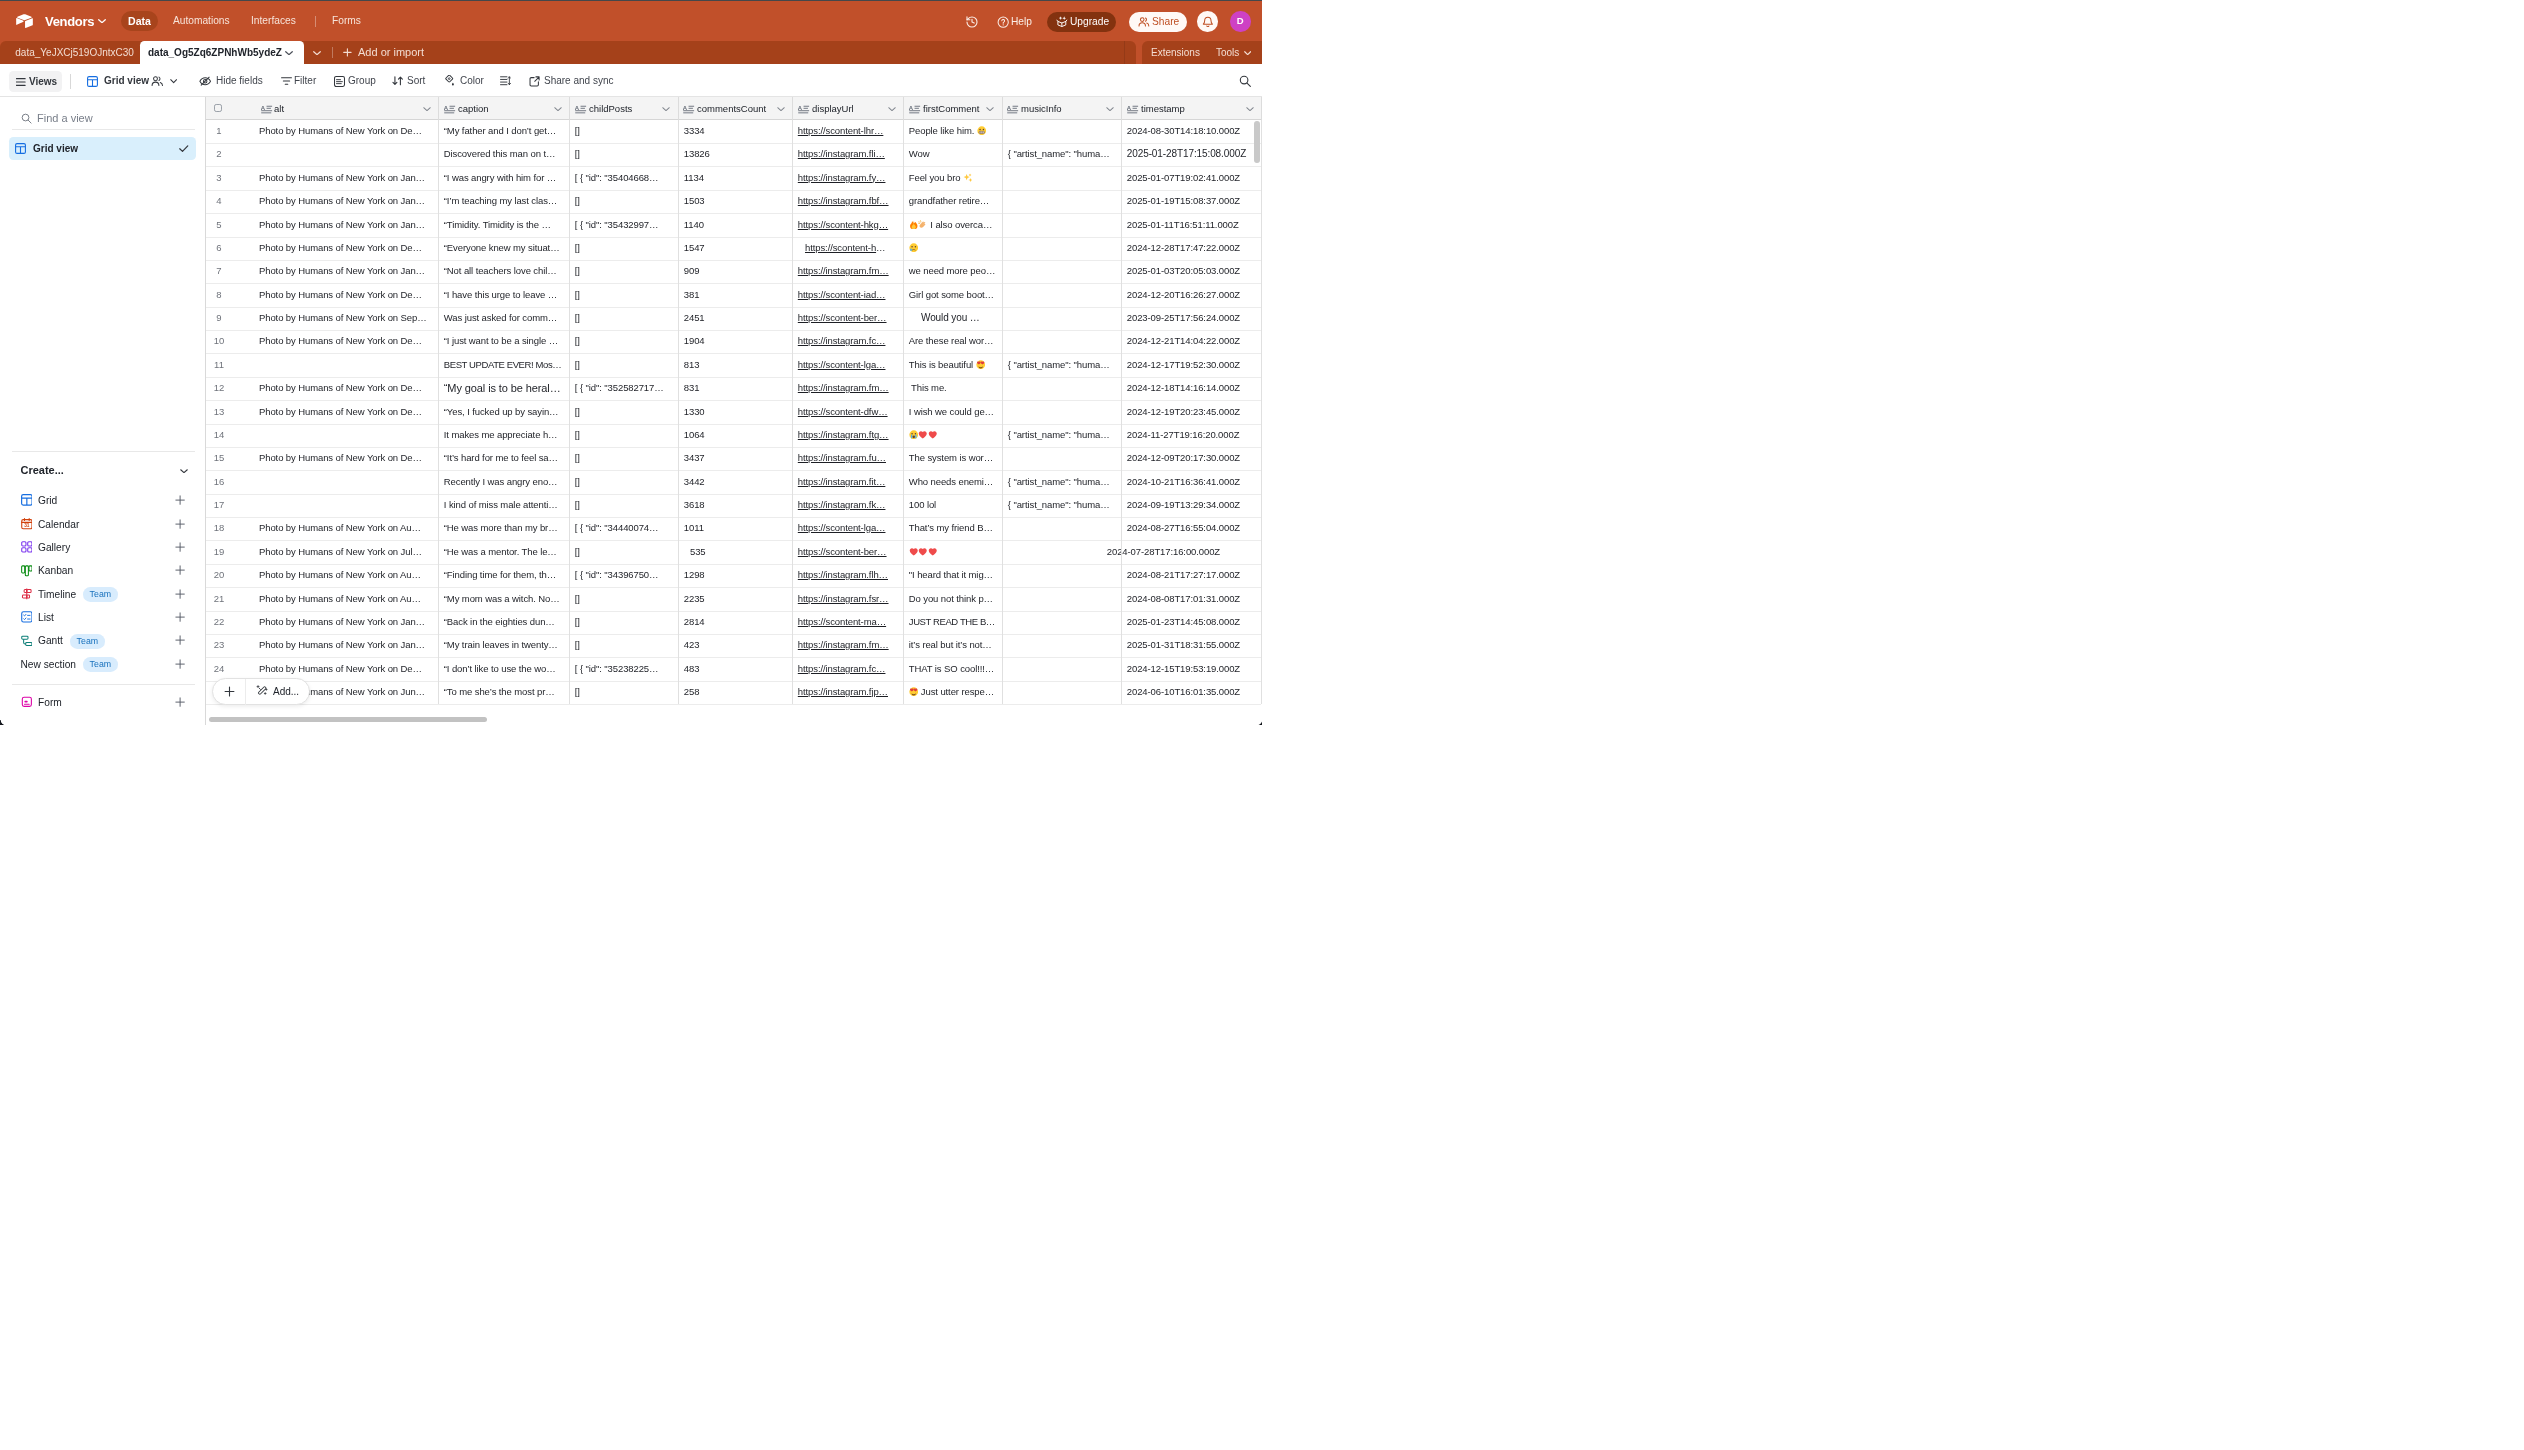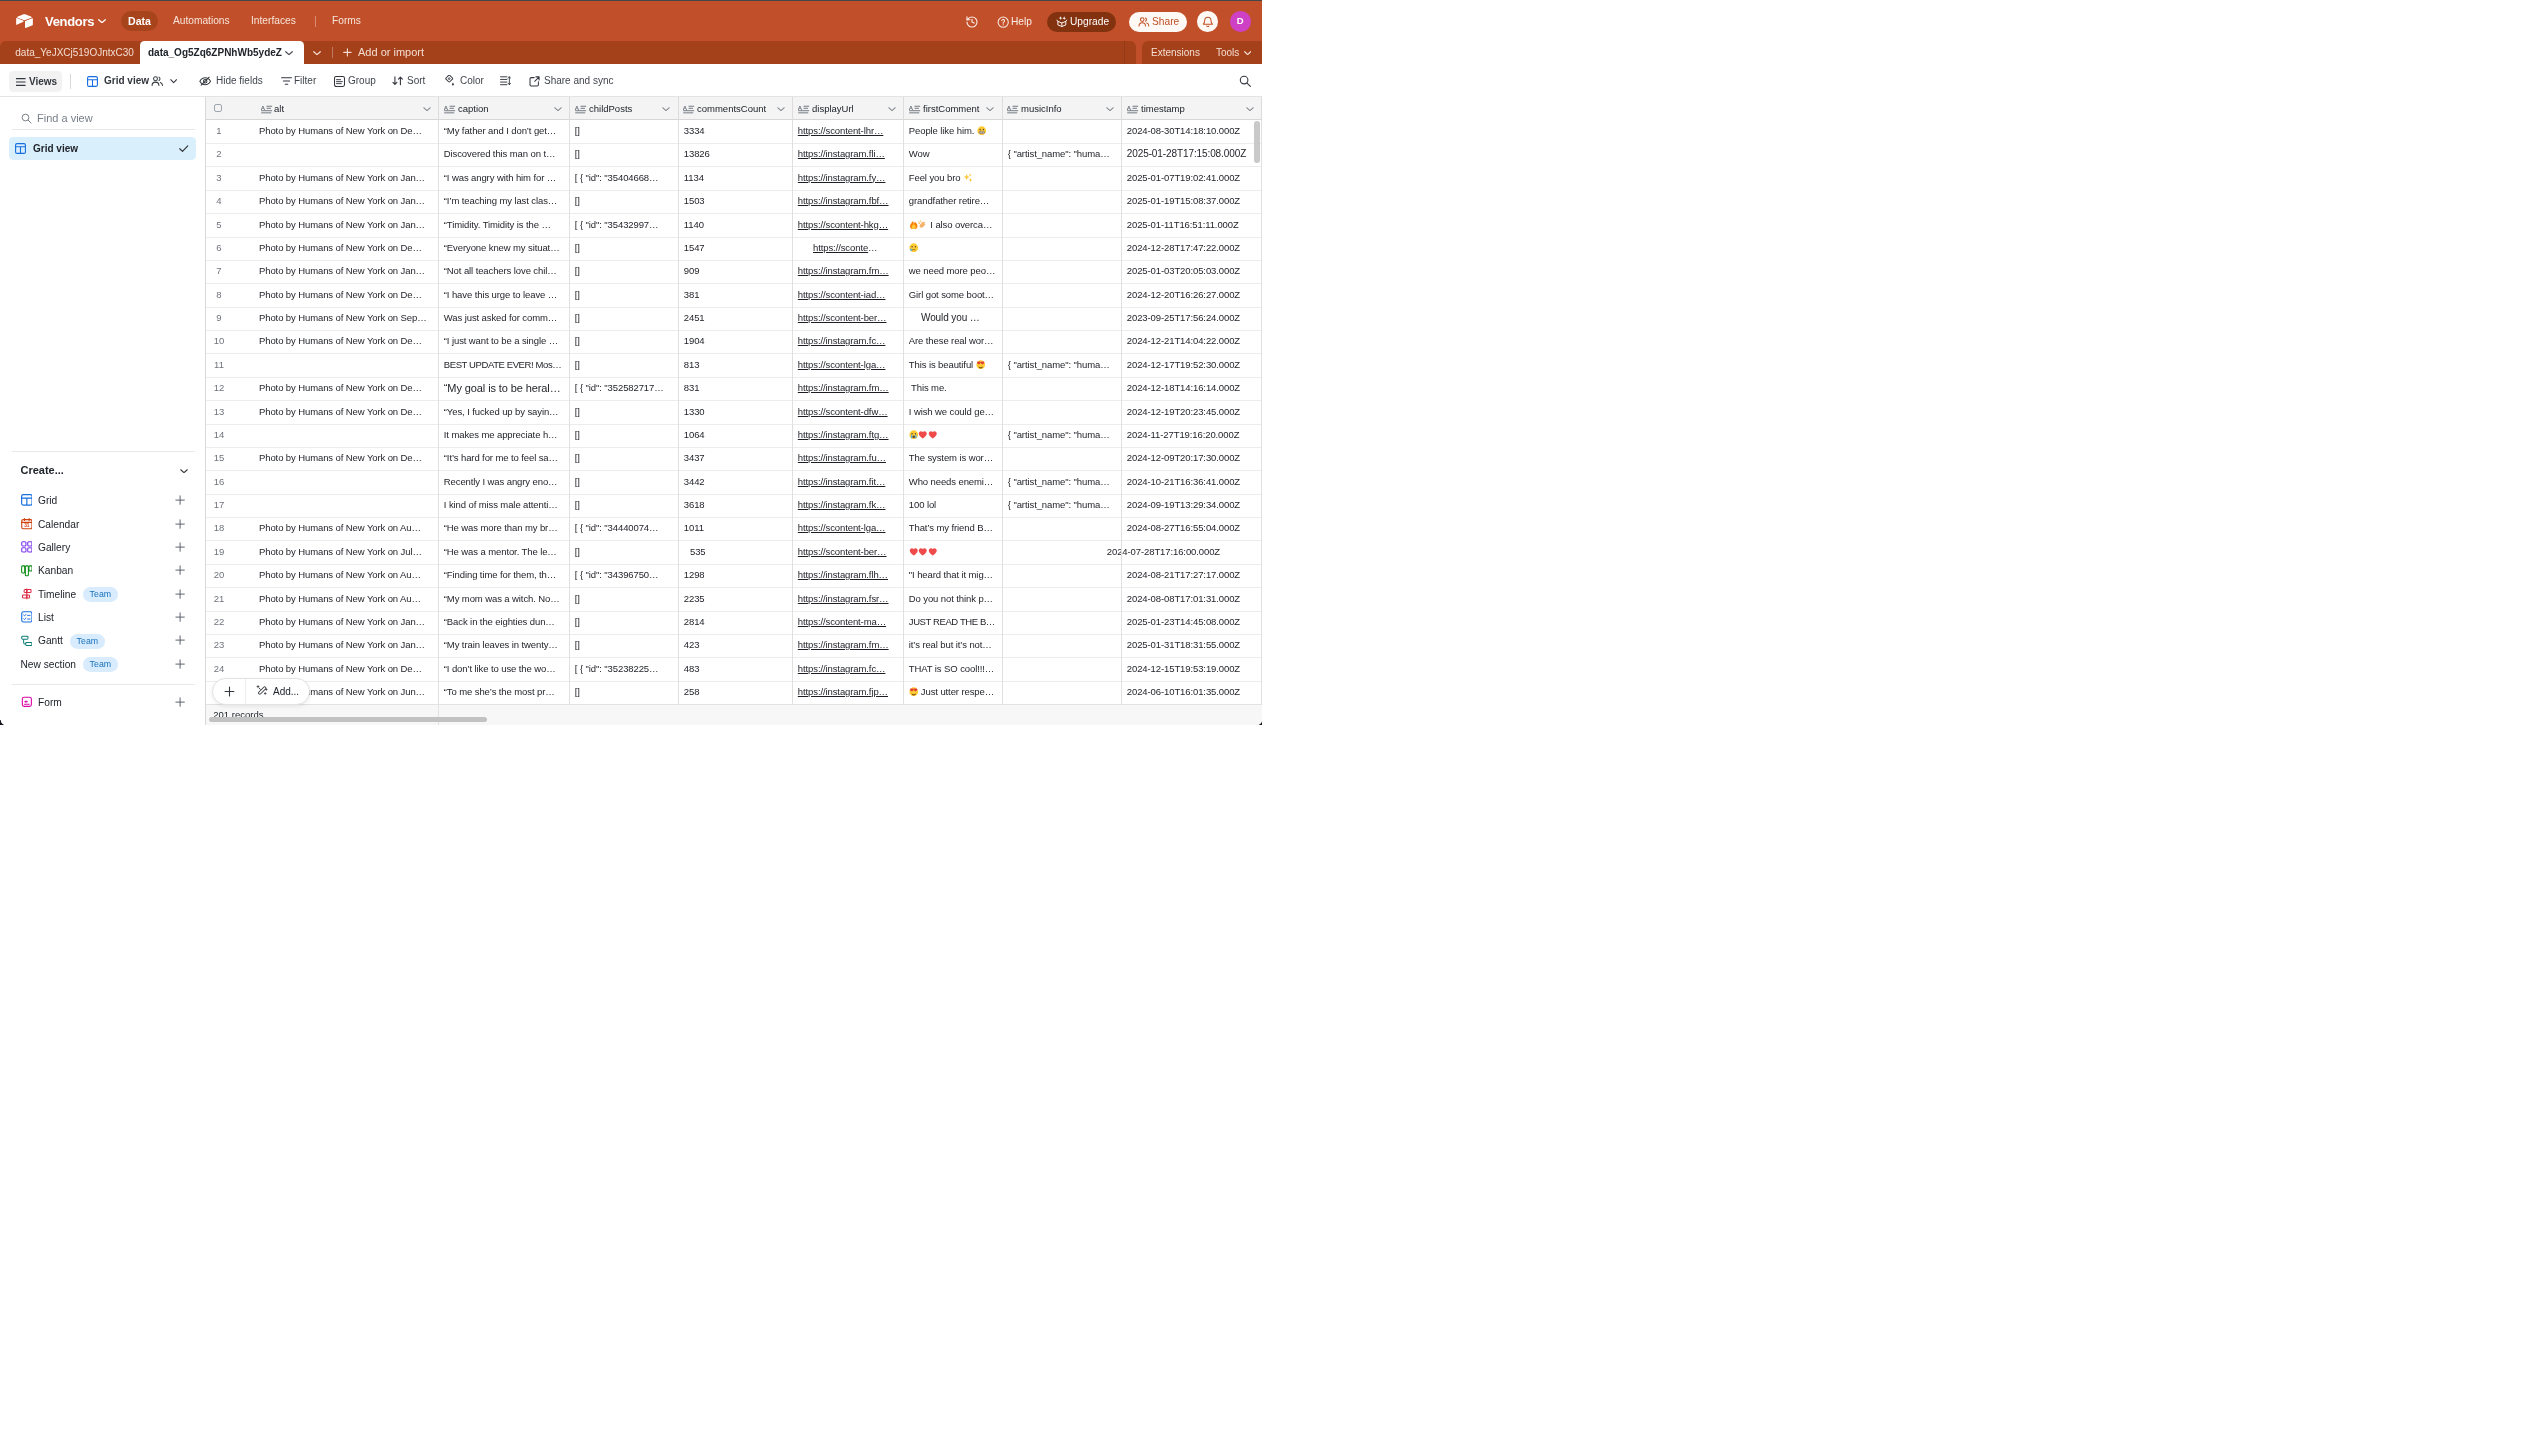--- a/index.html
+++ b/index.html
@@ -504,21 +504,21 @@
             <path d="M3 6 L6.5 2.5 a0.8 0.8 0 0 1 1.2 1.2 L5.5 6 l3-3 a0.8 0.8 0 0 1 1.2 1.2 L6.8 7 8.6 5.4 a0.8 0.8 0 0 1 1.2 1.2 L7 9.5 a3.4 3.4 0 0 1 -4.8 -0.2 A3.4 3.4 0 0 1 3 6z" fill="#f5b26b"></path>
             <path d="M1.2 2 L2.6 3.4 M3.4 0.8 L4 2.6 M0.6 4.4 L2.4 4.8" stroke="#f5a623" stroke-width="0.9" stroke-linecap="round"></path>
           </svg> I also overca…</div>
 <div class="abs nw" style="left:915px;top:94px;width:140px;height:23.4px;line-height:22.6px;font-size:9.5px;color:#1d1f25;padding:0 5.8px;letter-spacing:-0.1px;">2025-01-11T16:51:11.000Z</div>
 <div class="abs" style="left:0;top:117px;width:1055px;height:0.7px;background:#ececec;"></div>
 <div class="abs nw" style="left:0;top:117px;width:26px;height:23.4px;line-height:22.6px;font-size:9.5px;color:#6f737b;text-align:center;overflow:visible;">6</div>
 <div class="abs nw" style="left:53px;top:117px;width:179px;height:23.4px;line-height:22.6px;font-size:9.5px;color:#1d1f25;padding:0 5.8px 0 0;letter-spacing:-0.1px;">Photo by Humans of New York on De…</div>
 <div class="abs nw" style="left:232px;top:117px;width:131px;height:23.4px;line-height:22.6px;font-size:9.5px;color:#1d1f25;padding:0 5.8px;letter-spacing:-0.1px;">“Everyone knew my situat…</div>
 <div class="abs nw" style="left:363px;top:117px;width:108px;height:23.4px;line-height:22.6px;font-size:9.5px;color:#1d1f25;padding:0 5.8px;letter-spacing:-0.1px;">[]</div>
 <div class="abs nw" style="left:472px;top:117px;width:115px;height:23.4px;line-height:22.6px;font-size:9.5px;color:#1d1f25;padding:0 5.8px;letter-spacing:-0.1px;">1547</div>
-<div class="abs nw" style="left:586px;top:117px;width:111px;height:23.4px;line-height:22.6px;font-size:9.5px;color:#1d1f25;padding:0 21px;letter-spacing:-0.1px;"><span style="text-decoration:underline;">https://scontent-hou…</span></div>
+<div class="abs nw" style="left:586px;top:117px;width:111px;height:23.4px;line-height:22.6px;font-size:9.5px;color:#1d1f25;padding:0 13px;letter-spacing:-0.1px;"><span style="text-decoration:underline;">https://scontent-hou…</span></div>
 <div class="abs nw" style="left:697px;top:117px;width:99px;height:23.4px;line-height:22.6px;font-size:9.5px;color:#1d1f25;padding:0 5.8px;letter-spacing:-0.1px;"><svg width="9.5" height="9.5" viewBox="0 0 13 13" style="vertical-align:-1.5px;display:inline-block">
             <circle cx="6.5" cy="6.5" r="6" fill="#ffcc32"></circle>
             <circle cx="4.2" cy="5" r="1" fill="#5d4037"></circle>
             <circle cx="8.8" cy="5" r="1" fill="#5d4037"></circle>
             <path d="M4.5 9.6 c1-1 3-1 4 0" fill="none" stroke="#5d4037" stroke-width="0.9" stroke-linecap="round"></path>
             <path d="M2.5 6.5 c0 1.4-1 1.8-1 3 a1.3 1.3 0 0 0 2.6 0 c0-1.2-1-1.6-1.6-3z" fill="#51b2e8"></path>
           </svg></div>
 <div class="abs nw" style="left:915px;top:117px;width:140px;height:23.4px;line-height:22.6px;font-size:9.5px;color:#1d1f25;padding:0 5.8px;letter-spacing:-0.1px;">2024-12-28T17:47:22.000Z</div>
 <div class="abs" style="left:0;top:140px;width:1055px;height:0.7px;background:#ececec;"></div>
 <div class="abs nw" style="left:0;top:140px;width:26px;height:23.4px;line-height:22.6px;font-size:9.5px;color:#6f737b;text-align:center;overflow:visible;">7</div>
@@ -722,24 +722,20 @@
 </div>
 <div class="abs" style="left:232px;top:22.6px;width:0.7px;height:584px;background:#e0e0e0;"></div>
 <div class="abs" style="left:363px;top:22.6px;width:0.7px;height:584px;background:#e0e0e0;"></div>
 <div class="abs" style="left:472px;top:22.6px;width:0.7px;height:584px;background:#e0e0e0;"></div>
 <div class="abs" style="left:586px;top:22.6px;width:0.7px;height:584px;background:#e0e0e0;"></div>
 <div class="abs" style="left:697px;top:22.6px;width:0.7px;height:584px;background:#e0e0e0;"></div>
 <div class="abs" style="left:796px;top:22.6px;width:0.7px;height:584px;background:#e0e0e0;"></div>
 <div class="abs" style="left:915px;top:22.6px;width:0.7px;height:584px;background:#e0e0e0;"></div>
 <div class="abs" style="left:1055px;top:22.6px;width:0.7px;height:584px;background:#e0e0e0;"></div>
 </div>
-<div class="abs" style="left:206px;top:704px;width:1056px;height:21px;background:#f7f7f7;border-top:0.7px solid #e2e2e2;">
-<div class="abs" style="left:7.3px;top:3.7px;font-size:9.5px;color:#20242b;">201 records</div>
-<div class="abs" style="left:232px;top:0;width:0.7px;height:21px;background:#e2e2e2;"></div>
-</div>
 <div class="abs" style="left:212px;top:678px;width:98px;height:27px;background:#fff;border:0.7px solid #e2e2e2;border-radius:14px;box-shadow:0 1.5px 4.4px rgba(0,0,0,0.08);"></div>
 <div class="abs" style="left:245px;top:679px;width:0.7px;height:25.6px;background:#ececec;"></div>
 <div class="abs" style="left:224px;top:686px;">
       <svg width="11" height="11" viewBox="0 0 15 15" style="">
         <path d="M7.5 1.5 V13.5 M1.5 7.5 H13.5" stroke="#33373d" stroke-width="1.5" stroke-linecap="round"></path>
       </svg>
     </div>
 <div class="abs" style="left:256px;top:685px;">
       <svg width="11.7" height="11.7" viewBox="0 0 16 16" style="">
         <rect x="6.8" y="1.2" width="3.4" height="12.6" rx="1.2" transform="rotate(45 8.5 7.5)" fill="none" stroke="#33373d" stroke-width="1.3"></rect>

